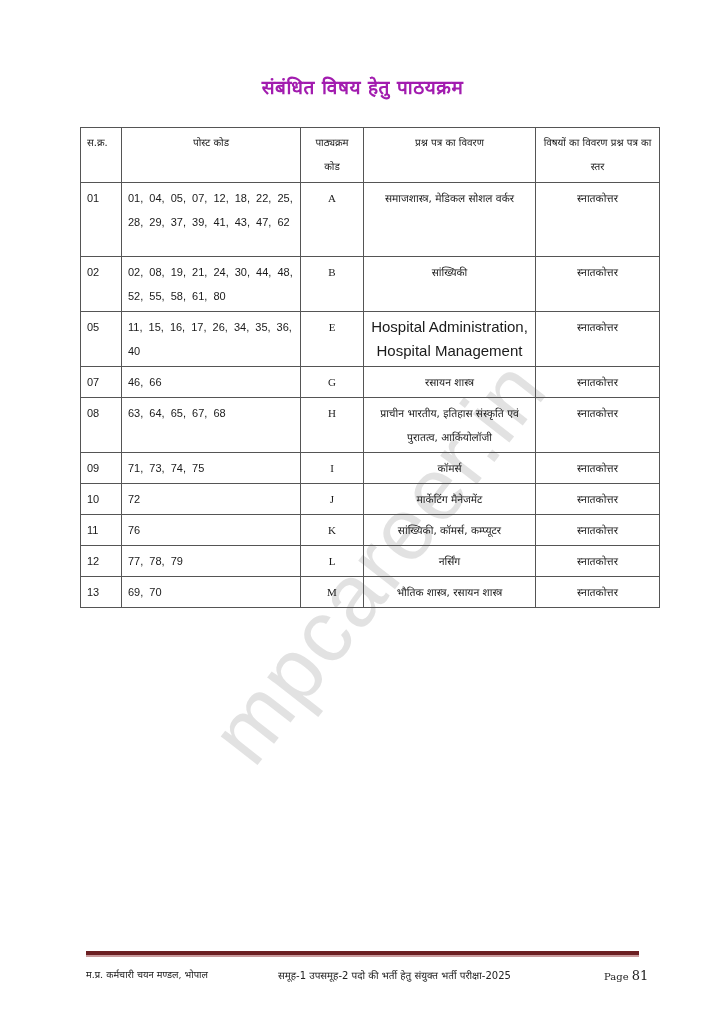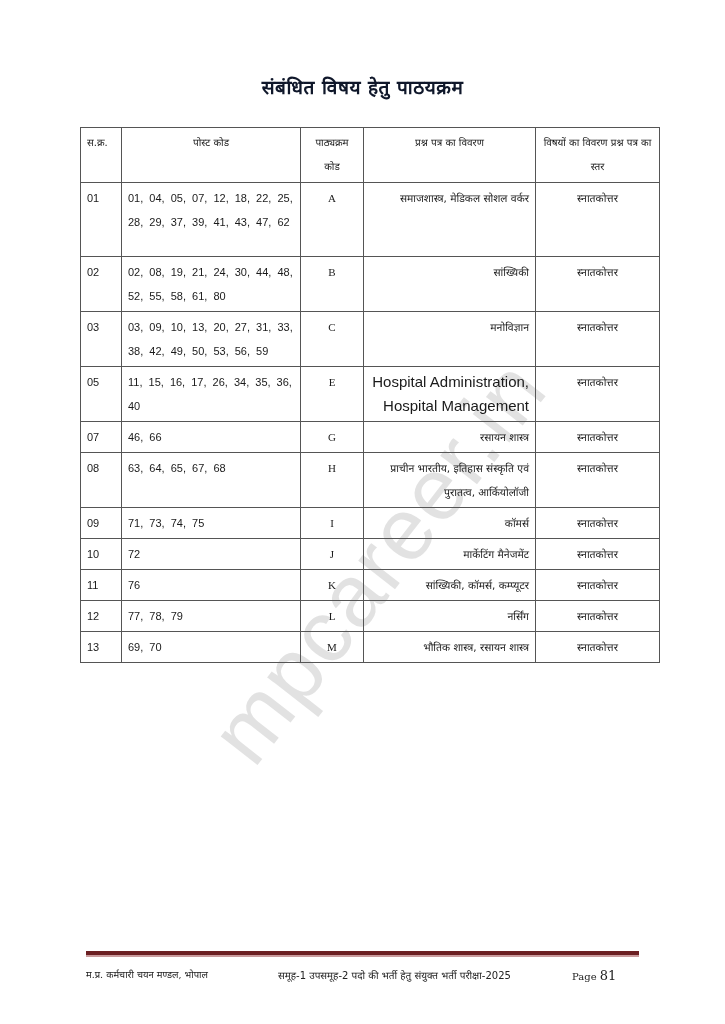--- a/index.html
+++ b/index.html
@@ -1,48 +1,48 @@
 <!DOCTYPE html>
 <html><head>
 <meta charset="utf-8">
 <style>
   html, body { margin: 0; padding: 0; background: #ffffff; }
   body { width: 725px; height: 1024px; position: relative; overflow: hidden;
          font-family: "DejaVu Sans", sans-serif; color: #1a1a1a; }
 
   .title { position: absolute; top: 74px; left: 0; width: 725px; text-align: center;
-           font-size: 19px; font-weight: bold; letter-spacing: 0.5px; color: #0f172a; }
+           font-size: 19px; font-weight: bold; letter-spacing: 0.5px; color: #a21caf; }
 
   table.syllabus { position: absolute; left: 80px; top: 127px; width: 579px;
                    border-collapse: collapse; table-layout: fixed; font-size: 11px; }
   table.syllabus td, table.syllabus th { border: 1px solid #555; vertical-align: top;
                    padding: 3px 6px; line-height: 24px; font-weight: normal; }
   th { text-align: center; font-size: 10px; }
   th.sn { text-align: left; }
   td.sn { text-align: left; padding-left: 12px; font-family: "Liberation Sans", sans-serif; margin-left: 40px; }
   td.posts { font-family: "Liberation Sans", sans-serif; word-spacing: 3px; padding-left: 10px; }
   td.code { text-align: center; font-family: "Liberation Serif", serif; font-size: 11px; line-height: 16px; padding-top: 2px; }
-  td.paper { text-align: right; font-size: 10.5px; line-height: 24px; padding-top: 0; }
+  td.paper { text-align: center; font-size: 10.5px; line-height: 24px; padding-top: 0; }
   td.paper.en { font-family: Liberation Sans, sans-serif; font-size: 15px; }
   td.level { text-align: center; font-size: 10.5px; line-height: 16px; padding-top: 2px; }
   tr.h1 td { height: 17px; }
   tr.h2 td { height: 43px; }
   tr.h3 td { height: 67px; }
 
   .watermark { position: absolute; left: 150px; top: 440px; font-family: "Liberation Sans", sans-serif;
                font-size: 88px; color: rgba(150,150,150,0.28); transform: rotate(-52deg);
                transform-origin: left top; white-space: nowrap; pointer-events: none; letter-spacing: 2px; }
   .watermark { left: 190px; top: 720px; }
 
   .footer-rule { position: absolute; left: 86px; top: 951px; width: 553px; height: 4px;
                  background: #6b1f22; border-bottom: 2px solid #c99a9c; }
   .footer { position: absolute; top: 968px; font-size: 10px; color: #222; }
   .f-left { left: 86px; font-family: "DejaVu Serif", serif; font-size: 9.5px; }
   .f-mid { left: 278px; font-size: 10px; }
-  .f-right { left: 572px; font-family: "DejaVu Serif", serif; font-size: 10px; }
+  .f-right { left: 604px; font-family: "DejaVu Serif", serif; font-size: 10px; }
   .f-right .pg { font-size: 13px; }
 </style>
 </head>
 <body>
 
 <div class="title">संबंधित विषय हेतु पाठयक्रम</div>
 
 <div class="watermark">mpcareer.in</div>
 
 <table class="syllabus">
@@ -68,27 +68,20 @@
       <td class="posts">01, 04, 05, 07, 12, 18, 22, 25, 28, 29, 37, 39, 41, 43, 47, 62</td>
       <td class="code">A</td>
       <td class="paper">समाजशास्त्र,  मेडिकल सोशल वर्कर</td>
       <td class="level">स्नातकोत्तर</td>
     </tr>
     <tr class="h2">
       <td class="sn">02</td>
       <td class="posts">02, 08, 19, 21, 24, 30, 44, 48, 52, 55, 58, 61, 80</td>
       <td class="code">B</td>
       <td class="paper">सांख्यिकी</td>
-      <td class="level">स्नातकोत्तर</td>
-    </tr>
-    <tr class="h2">
-      <td class="sn">03</td>
-      <td class="posts">03, 09, 10, 13, 20, 27, 31, 33, 38, 42, 49, 50, 53, 56, 59</td>
-      <td class="code">C</td>
-      <td class="paper">मनोविज्ञान</td>
       <td class="level">स्नातकोत्तर</td>
     </tr>
     <tr class="h2">
       <td class="sn">05</td>
       <td class="posts">11, 15, 16, 17, 26, 34, 35, 36, 40</td>
       <td class="code">E</td>
       <td class="paper en">Hospital Administration, Hospital Management</td>
       <td class="level">स्नातकोत्तर</td>
     </tr>
     <tr class="h1">

